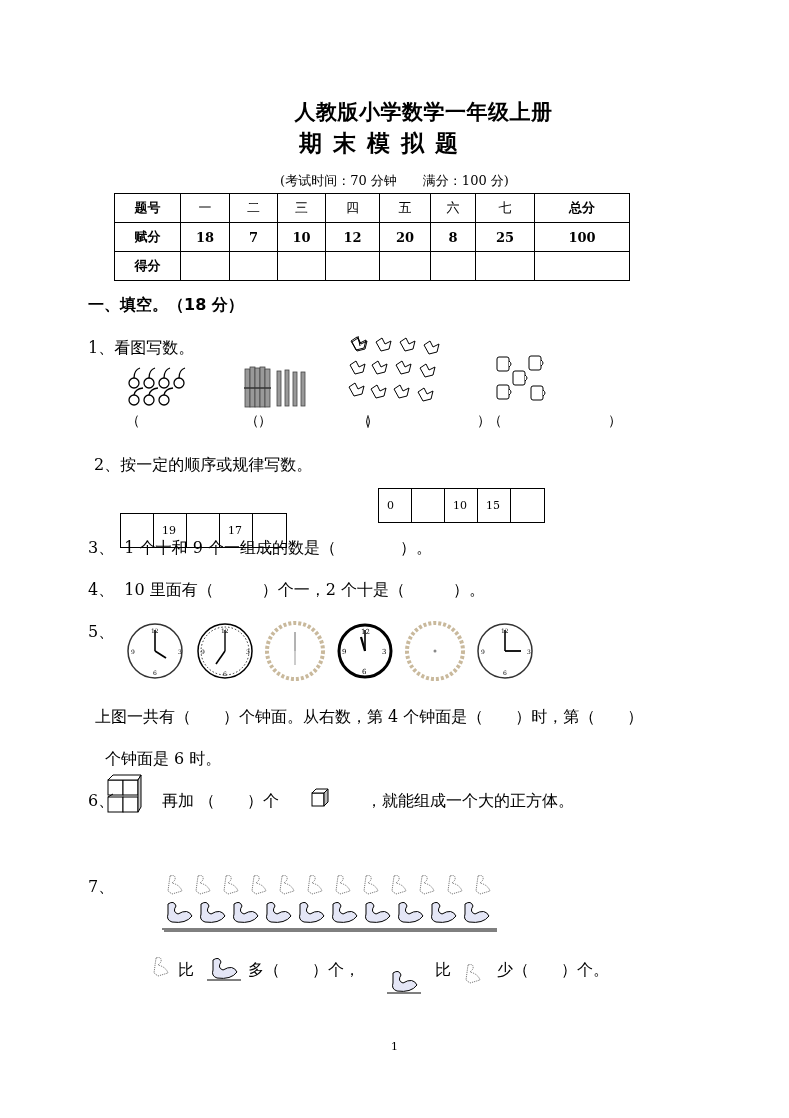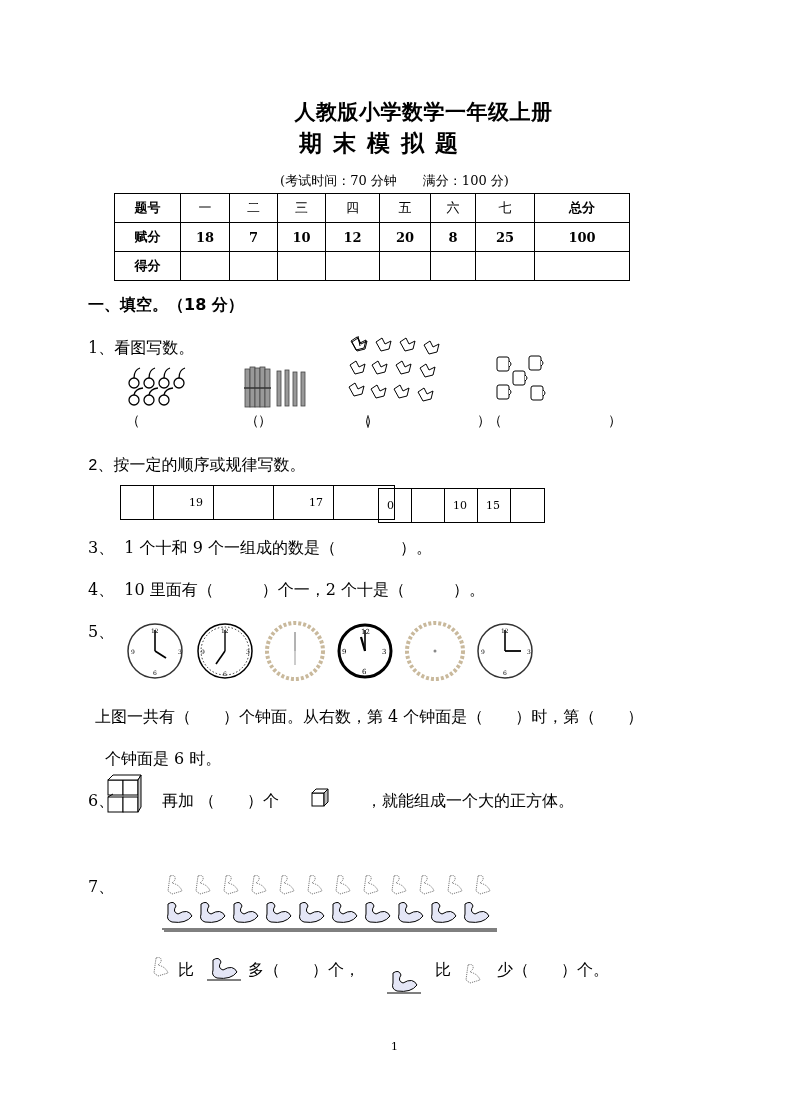--- a/index.html
+++ b/index.html
@@ -144,22 +144,22 @@
       <path d="M14 34 q4 3 0 6"></path>
       <path d="M48 35 q4 3 0 6"></path>
   </g>
 </svg>
 
 <div class="abs paren" style="left:126px; top:412px; letter-spacing:30px;">（　　）</div>
 <div class="abs paren" style="left:245px; top:412px; letter-spacing:26px;">（　　）</div>
 <div class="abs paren" style="left:357px; top:412px; letter-spacing:26px;">（　　）</div>
 <div class="abs paren" style="left:488px; top:412px; letter-spacing:26px;">（　　）</div>
 
-<div class="abs q" style="left:88px; top:455px;font-family:Liberation Mono, monospace;">2、按一定的顺序或规律写数。</div>
-<div class="numbox" style="left:120px; top:485px;gap:27px;">
+<div class="abs q" style="left:94px; top:455px;">2、按一定的顺序或规律写数。</div>
+<div class="numbox" style="left:120px; top:513px;">
   <div></div>
   <div>19</div>
   <div></div>
   <div>17</div>
   <div></div>
 </div>
 <div class="numbox" style="left:378px; top:488px;">
   <div>0</div>
   <div></div>
   <div>10</div>

